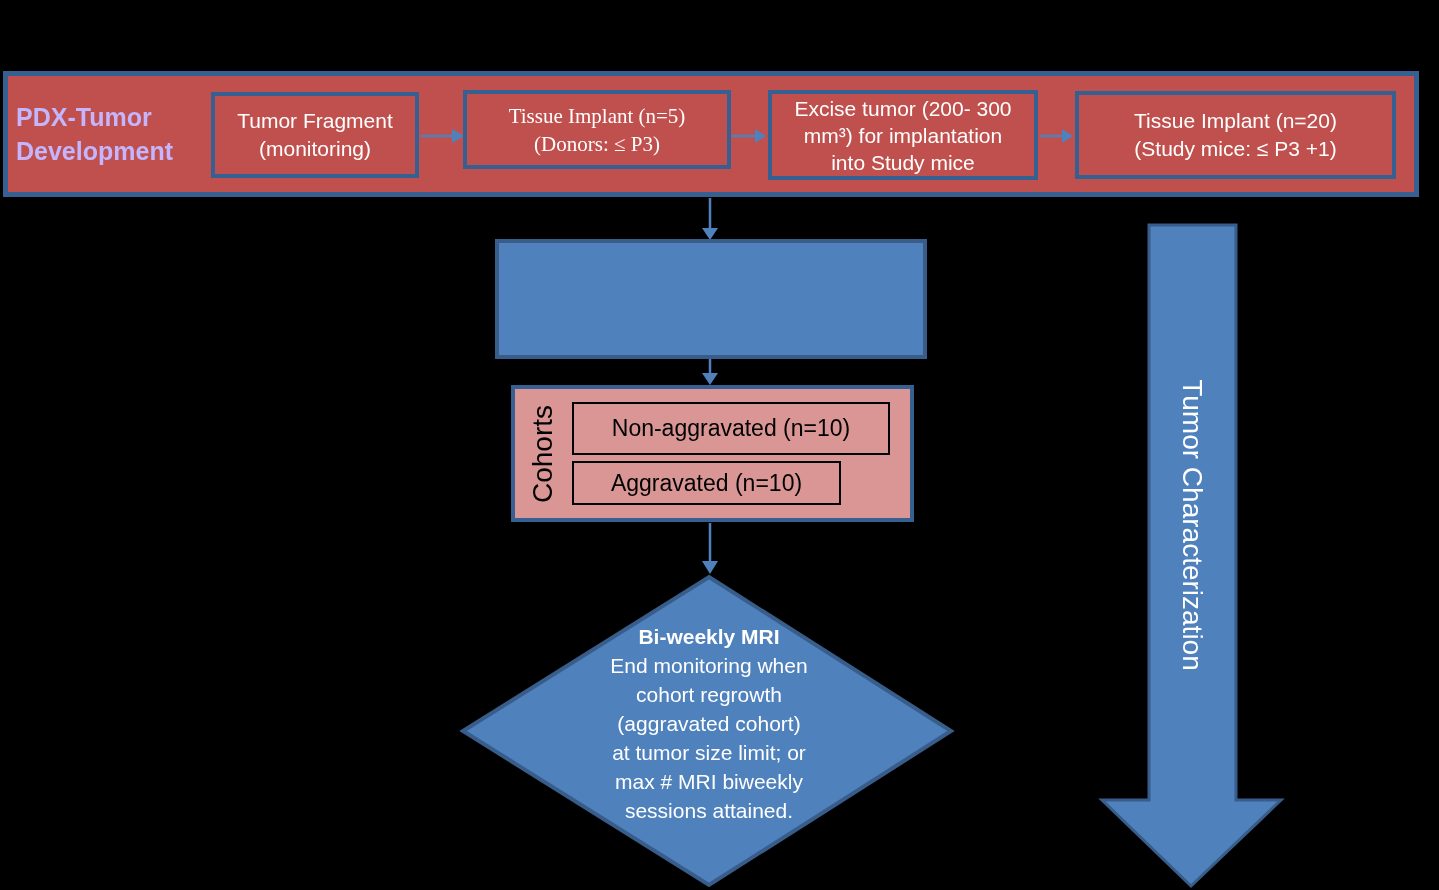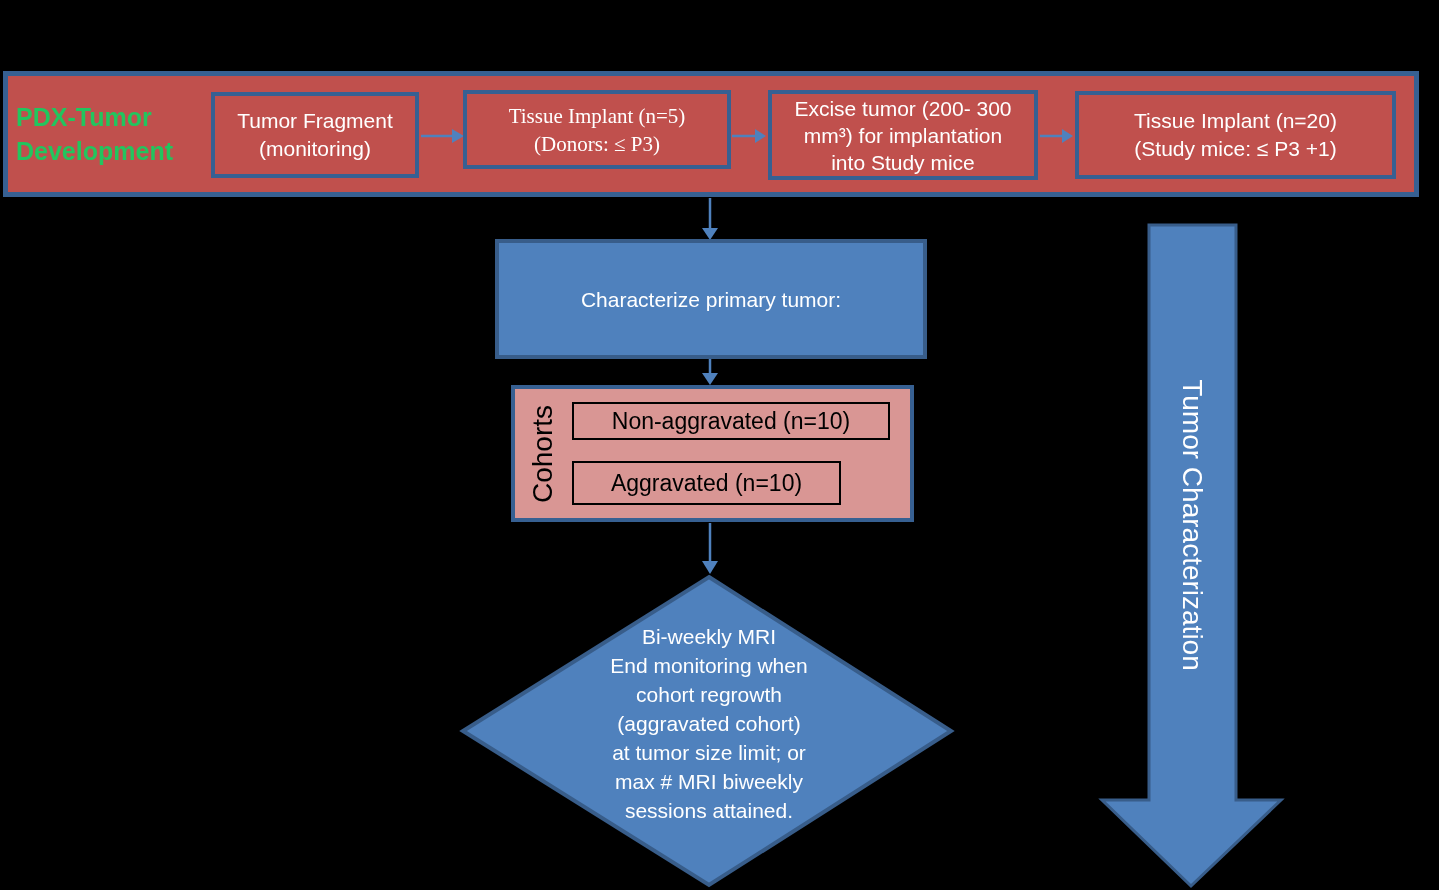--- a/index.html
+++ b/index.html
@@ -17,21 +17,21 @@
   .dshape { stroke-width: 4px; }
   .ashape { stroke-width: 3px; }
 
   .banner {
     position: absolute; left: 3px; top: 71px; width: 1416px; height: 126px;
     background: var(--red_fill, #C0504D);
     border: 5px solid var(--border_blue, #376092);
   }
   .banner-title {
     position: absolute; left: 16px; top: 100px;
-    font-size: 25px; font-weight: bold; color: #22c55e; line-height: 34px;
+    font-size: 25px; font-weight: bold; color: #c4b5fd; line-height: 34px;
   }
   .red-box {
     position: absolute; background: var(--red_fill, #C0504D);
     border: 4px solid var(--border_blue, #376092);
     color: #fff; font-size: 21px; line-height: 28px; text-align: center;
     display: flex; flex-direction: column; align-items: center; justify-content: center;
   }
   .rb1 { left: 211px; top: 92px;  width: 208px; height: 86px; }
   .rb2 { left: 463px; top: 90px;  width: 268px; height: 79px; font-family: Liberation Serif, serif; }
   .rb3 { left: 768px; top: 90px;  width: 270px; height: 90px; line-height: 27px; }
@@ -52,28 +52,28 @@
   .cohorts-label {
     position: absolute; left: 473px; top: 439px; width: 140px; height: 30px;
     transform: rotate(-90deg); transform-origin: center;
     font-size: 28px; color: #000; text-align: center; line-height: 30px;
   }
   .cohort-item {
     position: absolute; background: var(--pink_fill, #D99694);
     border: 2px solid #000; color: #000; font-size: 23px; text-align: center;
     display: flex; align-items: center; justify-content: center;
   }
-  .ci1 { left: 572px; top: 402px; width: 318px; height: 38px; }
+  .ci1 { left: 572px; top: 402px; width: 318px; height: 53px; }
   .ci2 { left: 572px; top: 461px; width: 269px; height: 44px; }
 
   .diamond-text {
     position: absolute; left: 549px; top: 622px; width: 320px;
     color: #fff; font-size: 21px; line-height: 29px; text-align: center;
   }
-  .bold { font-weight: normal; }
+  .bold { font-weight: bold; }
 
   .side-arrow-label {
     position: absolute; left: 982px; top: 505px; width: 420px; height: 40px;
     transform: rotate(90deg); transform-origin: center;
     color: #fff; font-size: 28px; line-height: 40px; text-align: center;
     white-space: nowrap;
   }
 </style>
 </head>
 <body>
@@ -120,21 +120,20 @@
     <span>Excise tumor (200- 300</span>
     <span>mm³) for implantation</span>
     <span>into Study mice</span>
   </div>
   <div class="red-box rb4">
     <span>Tissue Implant (n=20)</span>
     <span>(Study mice: ≤ P3 +1)</span>
   </div>
 
   <div class="blue-box">
-    <span>Characterize primary tumor:</span>
   </div>
 
   <div class="cohorts-box"></div>
   <div class="cohorts-label">Cohorts</div>
   <div class="cohort-item ci1">Non-aggravated (n=10)</div>
   <div class="cohort-item ci2">Aggravated (n=10)</div>
 
   <div class="diamond-text">
     <div class="bold">Bi-weekly MRI</div>
     <div>End monitoring when</div>

